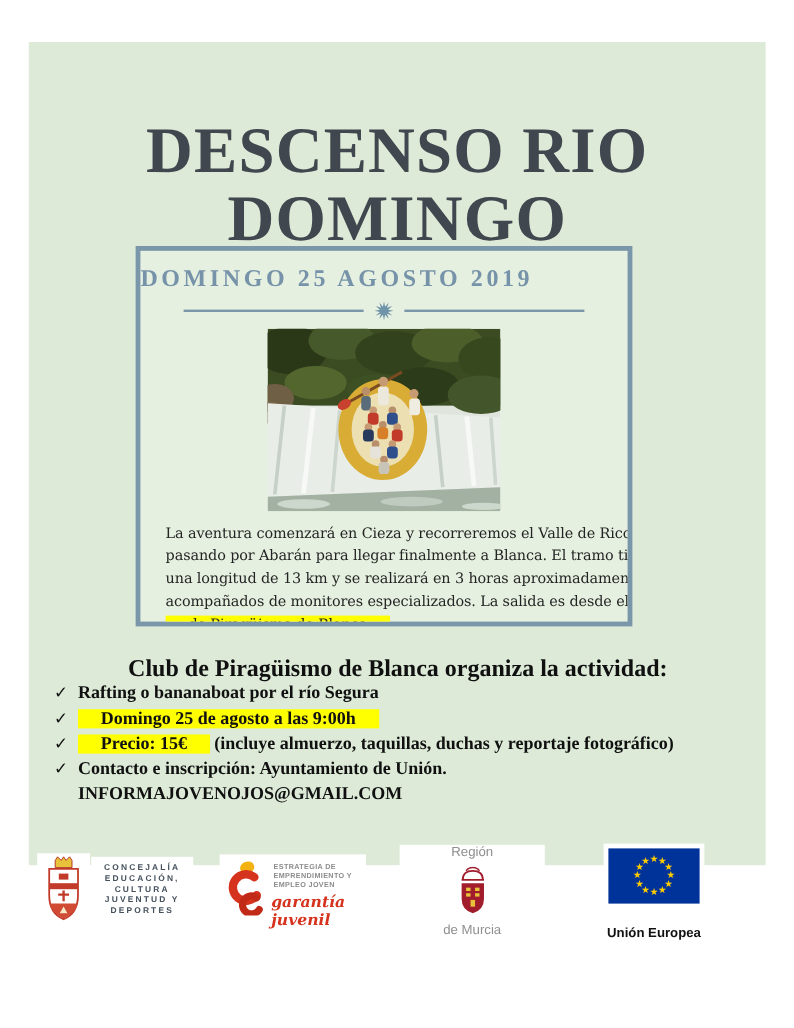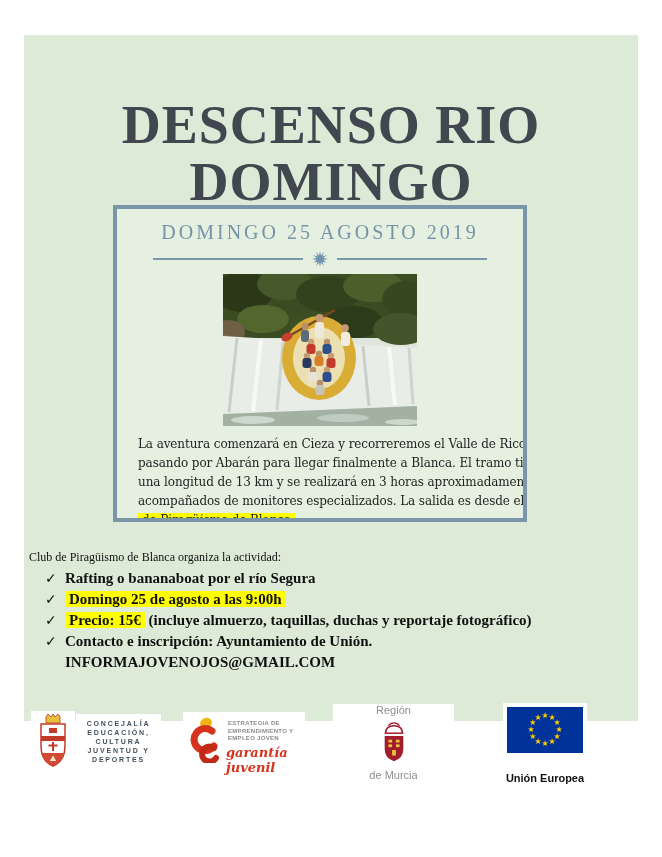--- a/index.html
+++ b/index.html
@@ -7,36 +7,36 @@
         font-family:"Liberation Serif",serif;}
   .panel{position:absolute;left:24px;top:35px;width:614px;height:686px;background:#dcead7;}
 
   
   .title{position:absolute;top:62px;left:0;width:100%;text-align:center;
          font-weight:bold;font-size:54px;line-height:57px;color:#41474f;letter-spacing:1px;}
 
   
   .date-box{position:absolute;left:89px;top:170px;width:406px;height:309px;
             border:4px solid #7997a8;background:#e6f0e0;overflow:hidden;}
-  .date-heading{margin-top:12px;text-align:center;font-weight:normal;font-size:20px;
+  .date-heading{margin-top:12px;text-align:left;font-weight:bold;font-size:20px;
                 letter-spacing:3px;color:#7693a9;}
   .divider{display:flex;align-items:center;justify-content:center;margin-top:7px;height:16px;}
   .divider .line{height:2px;width:150px;background:#7997a8;}
   .divider svg{margin:0 9px;display:block;}
 
   .photo{display:block;margin:7px auto 0;}
 
   .paragraph{margin:9px 0 0 21px;font-family:"DejaVu Serif",serif;font-size:12px;
              line-height:19px;color:#232323;letter-spacing:-0.1px;}
   .pline{white-space:nowrap;}
-  mark{background:#ffff00;color:inherit;padding:0 4px;}
+  mark{background:#ffff00;color:inherit;padding:0 19px;}
 
   
   .activity{position:absolute;left:5px;top:511px;width:605px;color:#101010;}
-  .activity-header{font-weight:normal;font-size:12px;line-height:22px;}
+  .activity-header{font-weight:bold;font-size:20px;line-height:22px;text-align:center;}
   .bullet{display:flex;line-height:21px;font-size:15px;font-weight:bold;}
   .check{width:20px;margin-left:16px;font-family:"DejaVu Sans",sans-serif;
          font-weight:normal;font-size:14px;flex:0 0 auto;}
   .btxt{white-space:nowrap;}
 
   
   .logo-box{position:absolute;background:#ffffff;}
   .logo-crest{left:7px;top:676px;width:44px;height:60px;display:flex;align-items:center;justify-content:center;}
   .logo-concejalia{left:52px;top:679px;width:85px;height:54px;display:flex;flex-direction:column;
                    justify-content:center;text-align:center;}

